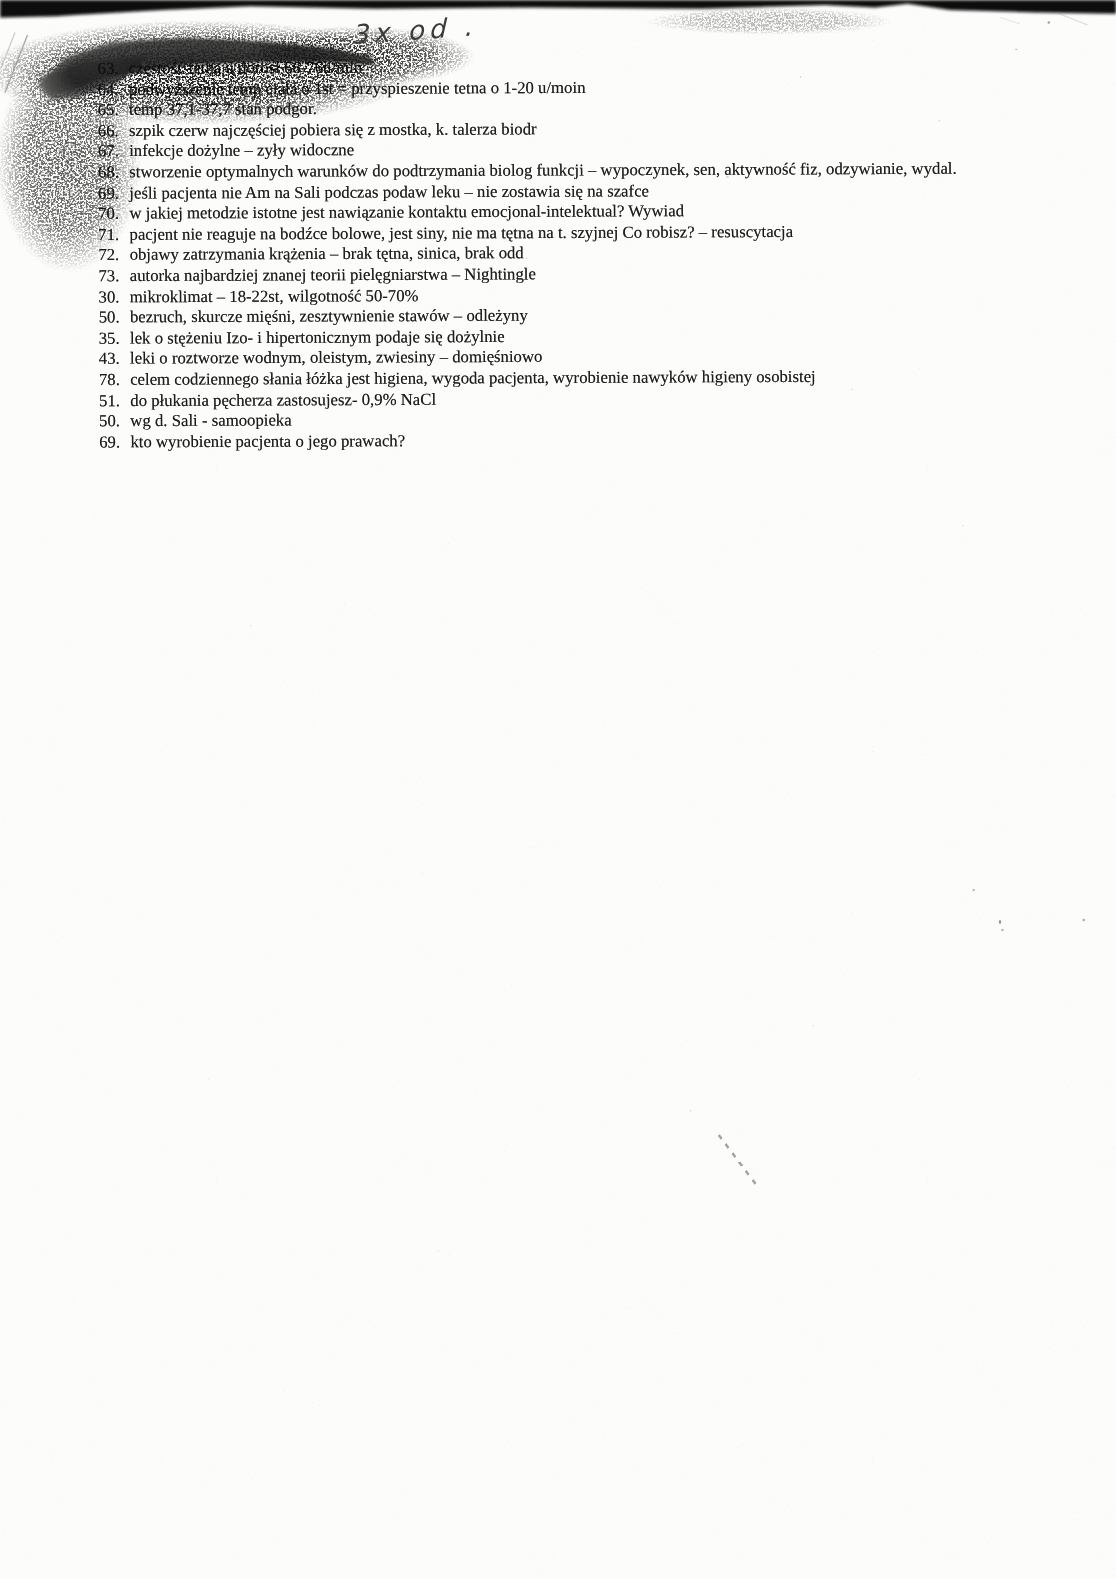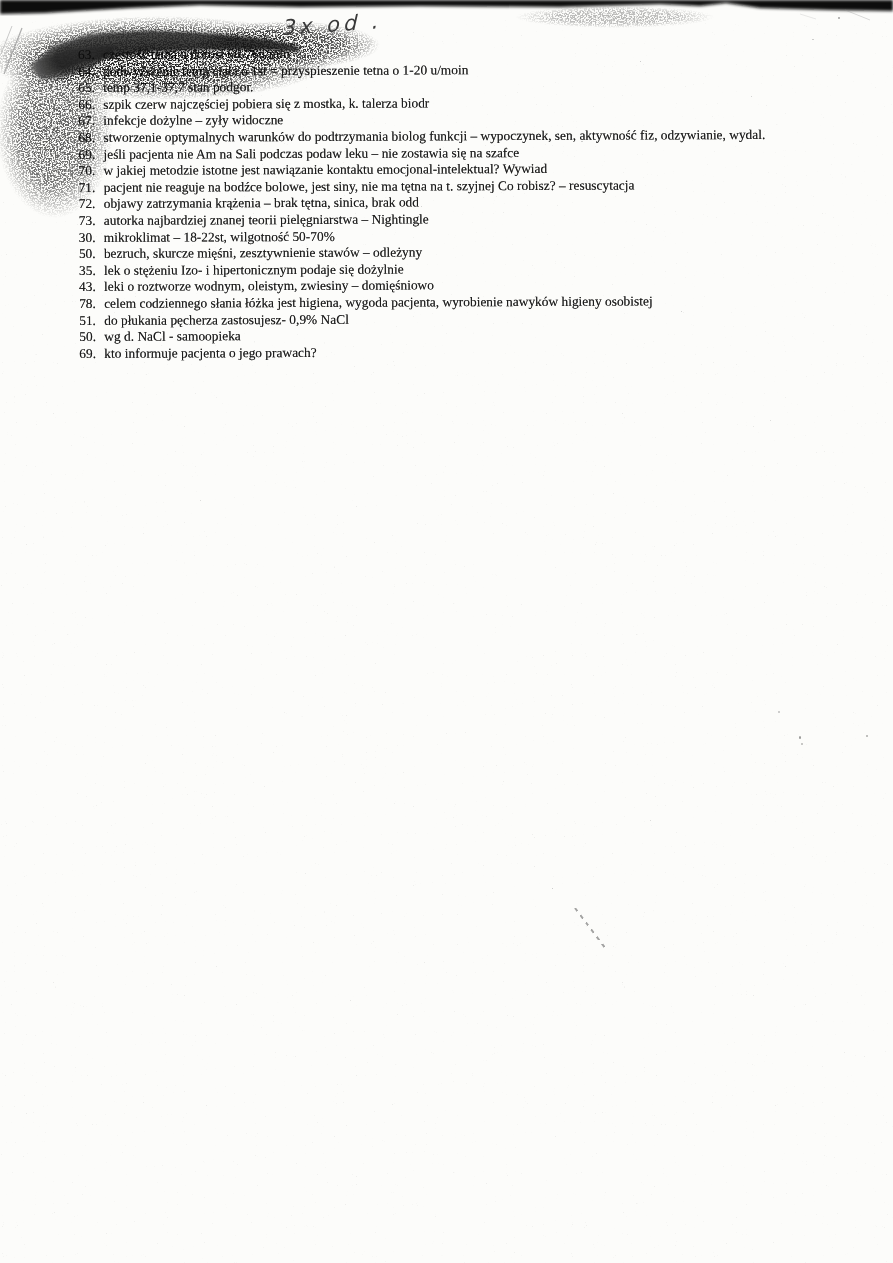--- a/index.html
+++ b/index.html
@@ -129,22 +129,22 @@
       <div class="row"><span class="num">70.</span><span class="txt">w jakiej metodzie istotne jest nawiązanie kontaktu emocjonal-intelektual? Wywiad</span></div>
       <div class="row"><span class="num">71.</span><span class="txt">pacjent nie reaguje na bodźce bolowe, jest siny, nie ma tętna na t. szyjnej Co robisz? – resuscytacja</span></div>
       <div class="row"><span class="num">72.</span><span class="txt">objawy zatrzymania krążenia – brak tętna, sinica, brak odd</span></div>
       <div class="row"><span class="num">73.</span><span class="txt">autorka najbardziej znanej teorii pielęgniarstwa – Nightingle</span></div>
       <div class="row"><span class="num">30.</span><span class="txt">mikroklimat – 18-22st, wilgotność 50-70%</span></div>
       <div class="row"><span class="num">50.</span><span class="txt">bezruch, skurcze mięśni, zesztywnienie stawów – odleżyny</span></div>
       <div class="row"><span class="num">35.</span><span class="txt">lek o stężeniu Izo- i hipertonicznym podaje się dożylnie</span></div>
       <div class="row"><span class="num">43.</span><span class="txt">leki o roztworze wodnym, oleistym, zwiesiny – domięśniowo</span></div>
       <div class="row"><span class="num">78.</span><span class="txt">celem codziennego słania łóżka jest higiena, wygoda pacjenta, wyrobienie nawyków higieny osobistej</span></div>
       <div class="row"><span class="num">51.</span><span class="txt">do płukania pęcherza zastosujesz- 0,9% NaCl</span></div>
-      <div class="row"><span class="num">50.</span><span class="txt">wg d. NaCl  - samoopieka</span></div>
-      <div class="row"><span class="num">69.</span><span class="txt">kto informuje pacjenta o jego prawach?</span></div>
+      <div class="row"><span class="num">50.</span><span class="txt">wg d. Sali  - samoopieka</span></div>
+      <div class="row"><span class="num">69.</span><span class="txt">kto wyrobienie pacjenta o jego prawach?</span></div>
     </div>
 
   <div class="scratch"></div>
   <div class="speck s1"></div>
   <div class="speck s2"></div>
   <div class="speck s3"></div>
   <div class="speck s4"></div>
   <div class="speck s5"></div>
   <div class="speck s6"></div>
   <div class="speck s7"></div>

